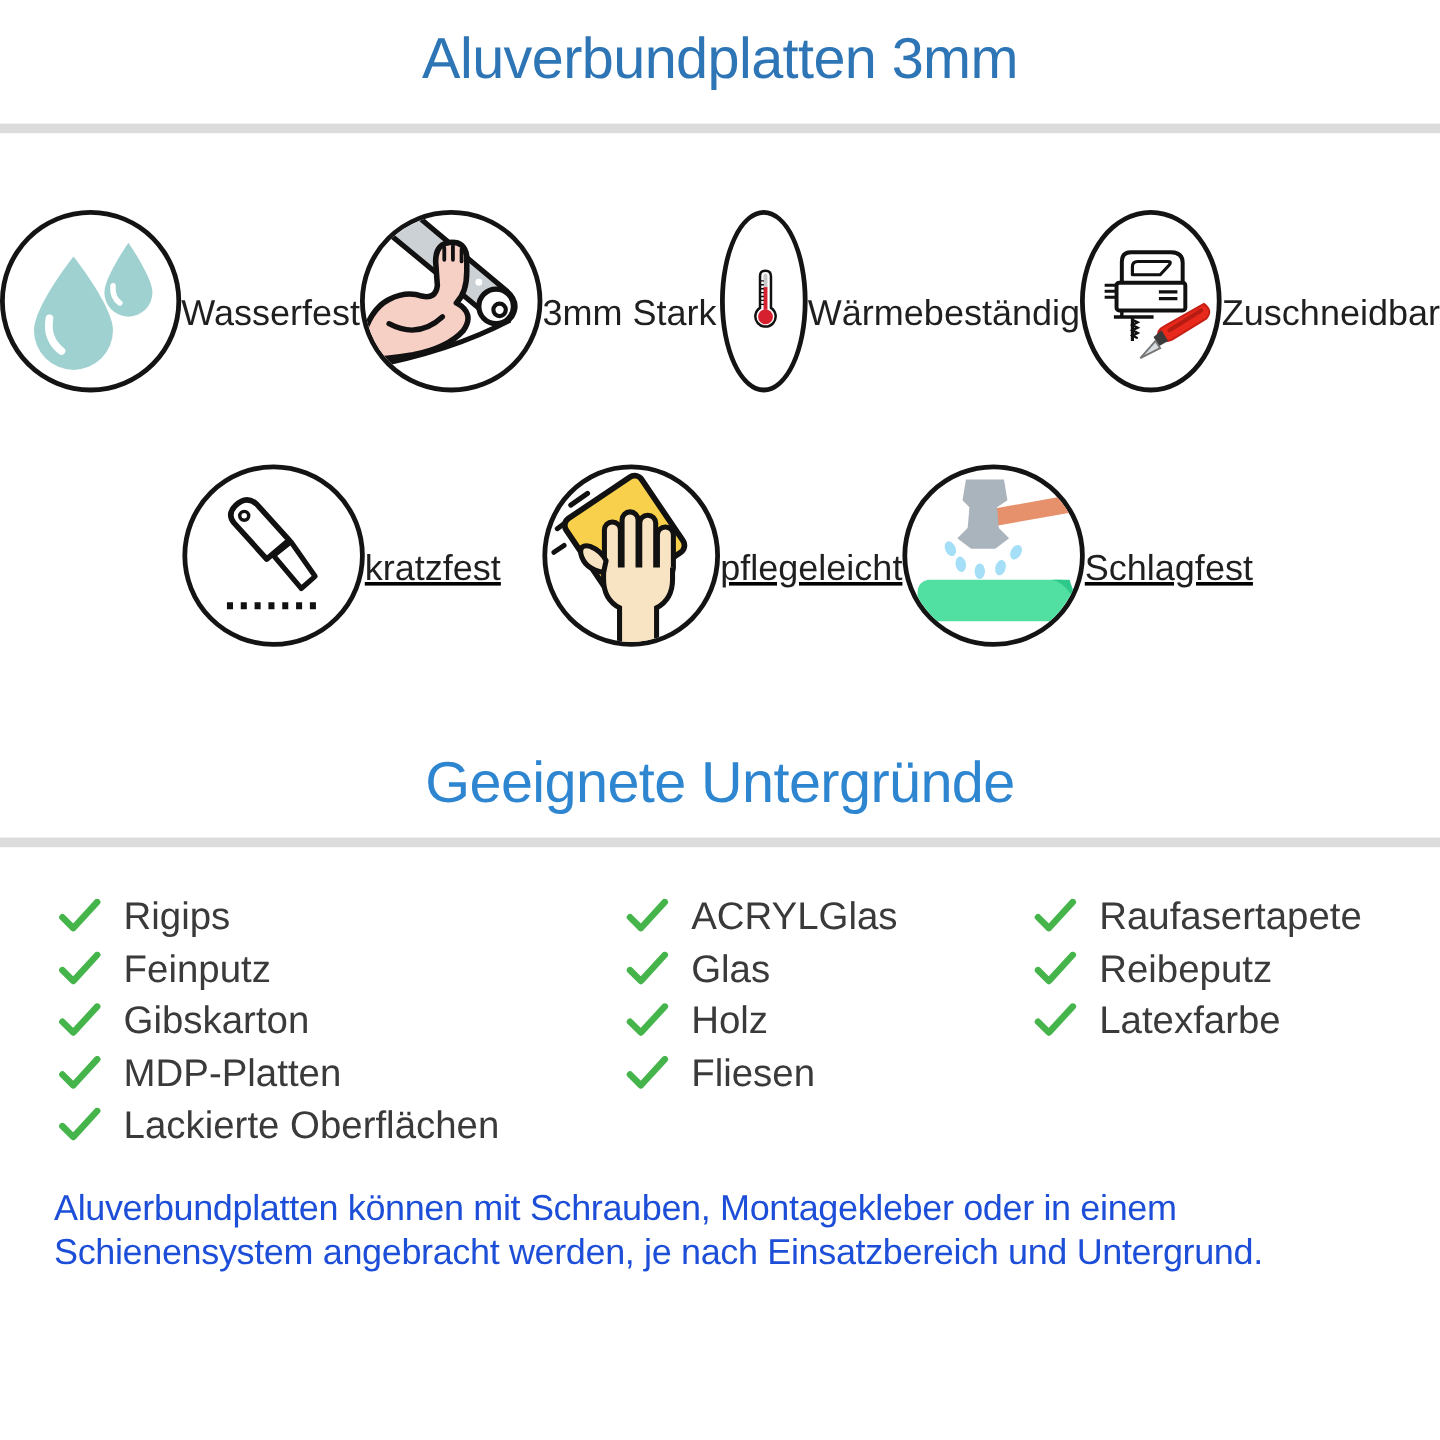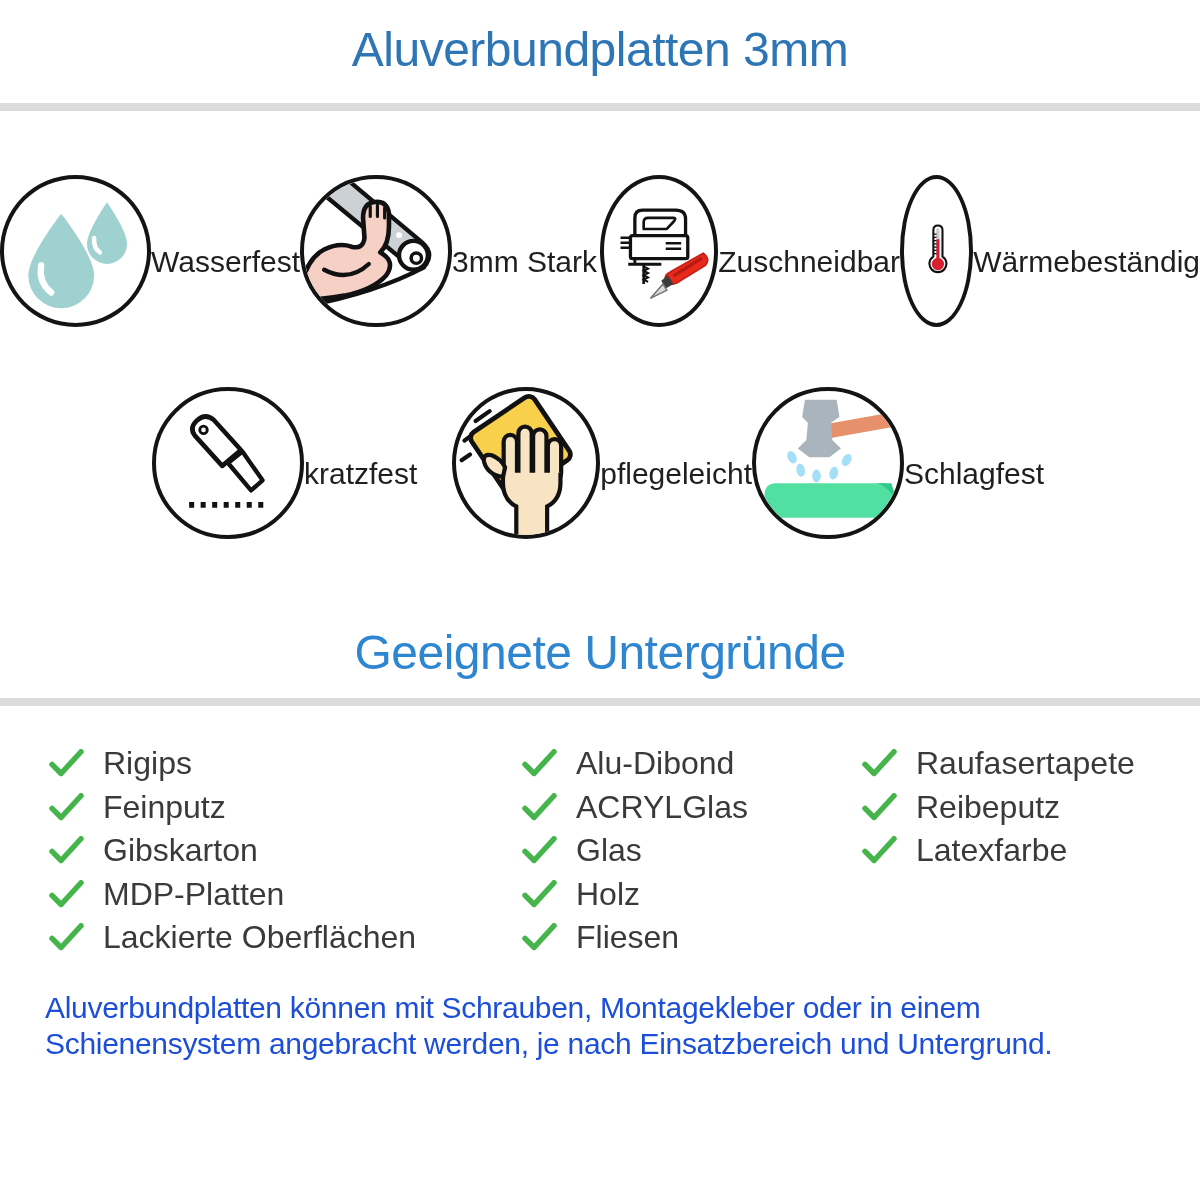--- a/index.html
+++ b/index.html
@@ -8,21 +8,21 @@
   .page { position:relative; width:1200px; height:1200px; background:#fff; overflow:hidden; }
 
   .page-title { margin-top:22px; text-align:center; font-size:48px; font-weight:400;
                 color:#2e75b6; letter-spacing:-0.5px; }
   .divider { width:100%; height:8px; background:#dcdcdc; }
   .divider-1 { margin-top:26px; }
   .divider-2 { margin-top:18px; }
 
   .features-row { display:flex; justify-content:center; }
   .row-1 { margin-top:64px; }
-  .row-2 { margin-top:60px; padding-left:4px; }
+  .row-2 { margin-top:60px; padding-left:4px;text-decoration:underline; }
   .feature { width:300px; display:flex; flex-direction:row; align-items:center; }
   .icon-circle { width:152px; height:152px; border:4.5px solid #141414; border-radius:50%;
                  background:#fff; overflow:hidden; position:relative; }
   .icon-circle svg { position:absolute; inset:0; width:100%; height:100%; }
   .feature-label { margin-top:21px; font-size:30px; color:#1f1f1f; }
 
   .section-title { margin-top:86px; text-align:center; font-size:48px; font-weight:400;
                    color:#2e86d1; letter-spacing:-0.5px; }
 
   .substrates { display:flex; padding:36px 0 0 30px;margin-left:18px; }
@@ -70,20 +70,33 @@
             <circle cx="66" cy="39" r="2" fill="#fff"></circle>
           <circle cx="76" cy="53" r="10" fill="#fff" stroke="#111" stroke-width="3"></circle>
           <circle cx="78" cy="55" r="3.6" fill="none" stroke="#111" stroke-width="2.4"></circle>
           <path d="M84 61 Q50 79 2 88" stroke="#111" stroke-width="3" fill="none"></path>
           <path d="M-4 84 Q0 56 14 49 Q24 44 33 47 Q41 49 42 41 L41 27 Q41 17 49 16 Q58 15 59 24 L59 33 Q59 45 53 51 Q64 57 57 67 Q48 77 28 81 Q10 84 -4 84 Z" fill="#f6cfc5" stroke="#111" stroke-width="3.2" stroke-linejoin="round"></path>
           <path d="M46 19 V26 M51 18 V26 M56 20 V27" stroke="#111" stroke-width="2.2" stroke-linecap="round"></path>
           <path d="M14 63 Q31 72 45 59" stroke="#111" stroke-width="3" fill="none" stroke-linecap="round"></path>
         </svg>
       </div>
       <div class="feature-label">3mm Stark</div>
+    </div>
+
+    <div class="feature">
+      <div class="icon-circle">
+        <svg viewBox="0 0 100 100">
+          <path d="M45 18 Q45 11 52 11 Q59 11 59 18 L59 58.5 A13 13 0 1 1 45 58.5 Z" fill="#fff" stroke="#111" stroke-width="3.2"></path>
+          <rect x="49.5" y="15" width="5" height="20" rx="2.5" fill="#c9c9c9"></rect>
+          <rect x="49.5" y="32" width="5" height="29" fill="#d6202f"></rect>
+          <circle cx="52" cy="70" r="9.5" fill="#d6202f"></circle>
+          <path d="M46 24 h4 M46 29 h4 M46 34 h4 M46 39 h4 M46 44 h4 M46 49 h4 M46 54 h4" stroke="#111" stroke-width="1.8"></path>
+        </svg>
+      </div>
+      <div class="feature-label">Wärmebeständig</div>
     </div>
 
     <div class="feature">
       <div class="icon-circle">
         <svg viewBox="0 0 100 100">
           <path d="M28 36 V20 Q28 13 35 13 H65 Q74 13 74 21 V36" fill="none" stroke="#111" stroke-width="3" stroke-linejoin="round"></path>
           <rect x="24" y="36" width="52" height="21" rx="2" fill="#fff" stroke="#111" stroke-width="3"></rect>
           <path d="M36 30 V24 Q36 20 40 20 H63 Q66 20 63.5 23 L57 30 Z" fill="#fff" stroke="#111" stroke-width="2.4" stroke-linejoin="round"></path>
           <path d="M56 43 H70 M56 48 H70" stroke="#111" stroke-width="2.4"></path>
           <path d="M15 38 H24 M15 42.5 H24 M15 47 H24" stroke="#111" stroke-width="2.2"></path>
@@ -91,33 +104,20 @@
           <path d="M36 62 V80" stroke="#111" stroke-width="2.4"></path>
           <path d="M36 64 l4 2 -4 2 4 2 -4 2 4 2 -4 2 4 2" fill="none" stroke="#111" stroke-width="1.8"></path>
           <path d="M90 52 Q97 57 92 63 L66 79 Q59 82 56 77 Q54 72 60 69 Z" fill="#e8291c" stroke="#c62017" stroke-width="1.5"></path>
           <path d="M88 57 L64 72" stroke="#b71c12" stroke-width="3" stroke-linecap="round"></path>
           <path d="M58 72 L63 80 L56 84 L52 77 Z" fill="#3b3b3b"></path>
           <path d="M53.5 80 L57 85.5 L42 93 Z" fill="#d8dde2" stroke="#777" stroke-width="1.4"></path>
         </svg>
       </div>
       <div class="feature-label">Zuschneidbar</div>
     </div>
-
-    <div class="feature">
-      <div class="icon-circle">
-        <svg viewBox="0 0 100 100">
-          <path d="M45 18 Q45 11 52 11 Q59 11 59 18 L59 58.5 A13 13 0 1 1 45 58.5 Z" fill="#fff" stroke="#111" stroke-width="3.2"></path>
-          <rect x="49.5" y="15" width="5" height="20" rx="2.5" fill="#c9c9c9"></rect>
-          <rect x="49.5" y="32" width="5" height="29" fill="#d6202f"></rect>
-          <circle cx="52" cy="70" r="9.5" fill="#d6202f"></circle>
-          <path d="M46 24 h4 M46 29 h4 M46 34 h4 M46 39 h4 M46 44 h4 M46 49 h4 M46 54 h4" stroke="#111" stroke-width="1.8"></path>
-        </svg>
-      </div>
-      <div class="feature-label">Wärmebeständig</div>
-    </div>
   </div>
 
   <div class="features-row row-2">
 
     <div class="feature">
       <div class="icon-circle">
         <svg viewBox="0 0 100 100">
           <path d="M28 21 Q23 26 27 31 L46 52 L59 41 L40 20 Q34 15 28 21 Z" fill="#fff" stroke="#111" stroke-width="3.2" stroke-linejoin="round"></path>
           <circle cx="33" cy="27" r="2.6" fill="none" stroke="#111" stroke-width="2"></circle>
           <path d="M50 50 L60 42 L74 62 L66 69 Z" fill="#fff" stroke="#111" stroke-width="3" stroke-linejoin="round"></path>
@@ -215,28 +215,20 @@
       </div>
     </div>
 
     <div class="sub-col sub-col-2">
       <div class="sub-item">
         <span class="check">
             <svg viewBox="0 0 40 32">
               <path d="M4 17 L14 27 L36 3" fill="none" stroke="#45b54b" stroke-width="6" stroke-linecap="round" stroke-linejoin="round"></path>
             </svg>
           </span>
-        <span class="sub-label">Alu-Dibond</span>
-      </div>
-      <div class="sub-item">
-        <span class="check">
-            <svg viewBox="0 0 40 32">
-              <path d="M4 17 L14 27 L36 3" fill="none" stroke="#45b54b" stroke-width="6" stroke-linecap="round" stroke-linejoin="round"></path>
-            </svg>
-          </span>
         <span class="sub-label">ACRYLGlas</span>
       </div>
       <div class="sub-item">
         <span class="check">
             <svg viewBox="0 0 40 32">
               <path d="M4 17 L14 27 L36 3" fill="none" stroke="#45b54b" stroke-width="6" stroke-linecap="round" stroke-linejoin="round"></path>
             </svg>
           </span>
         <span class="sub-label">Glas</span>
       </div>

